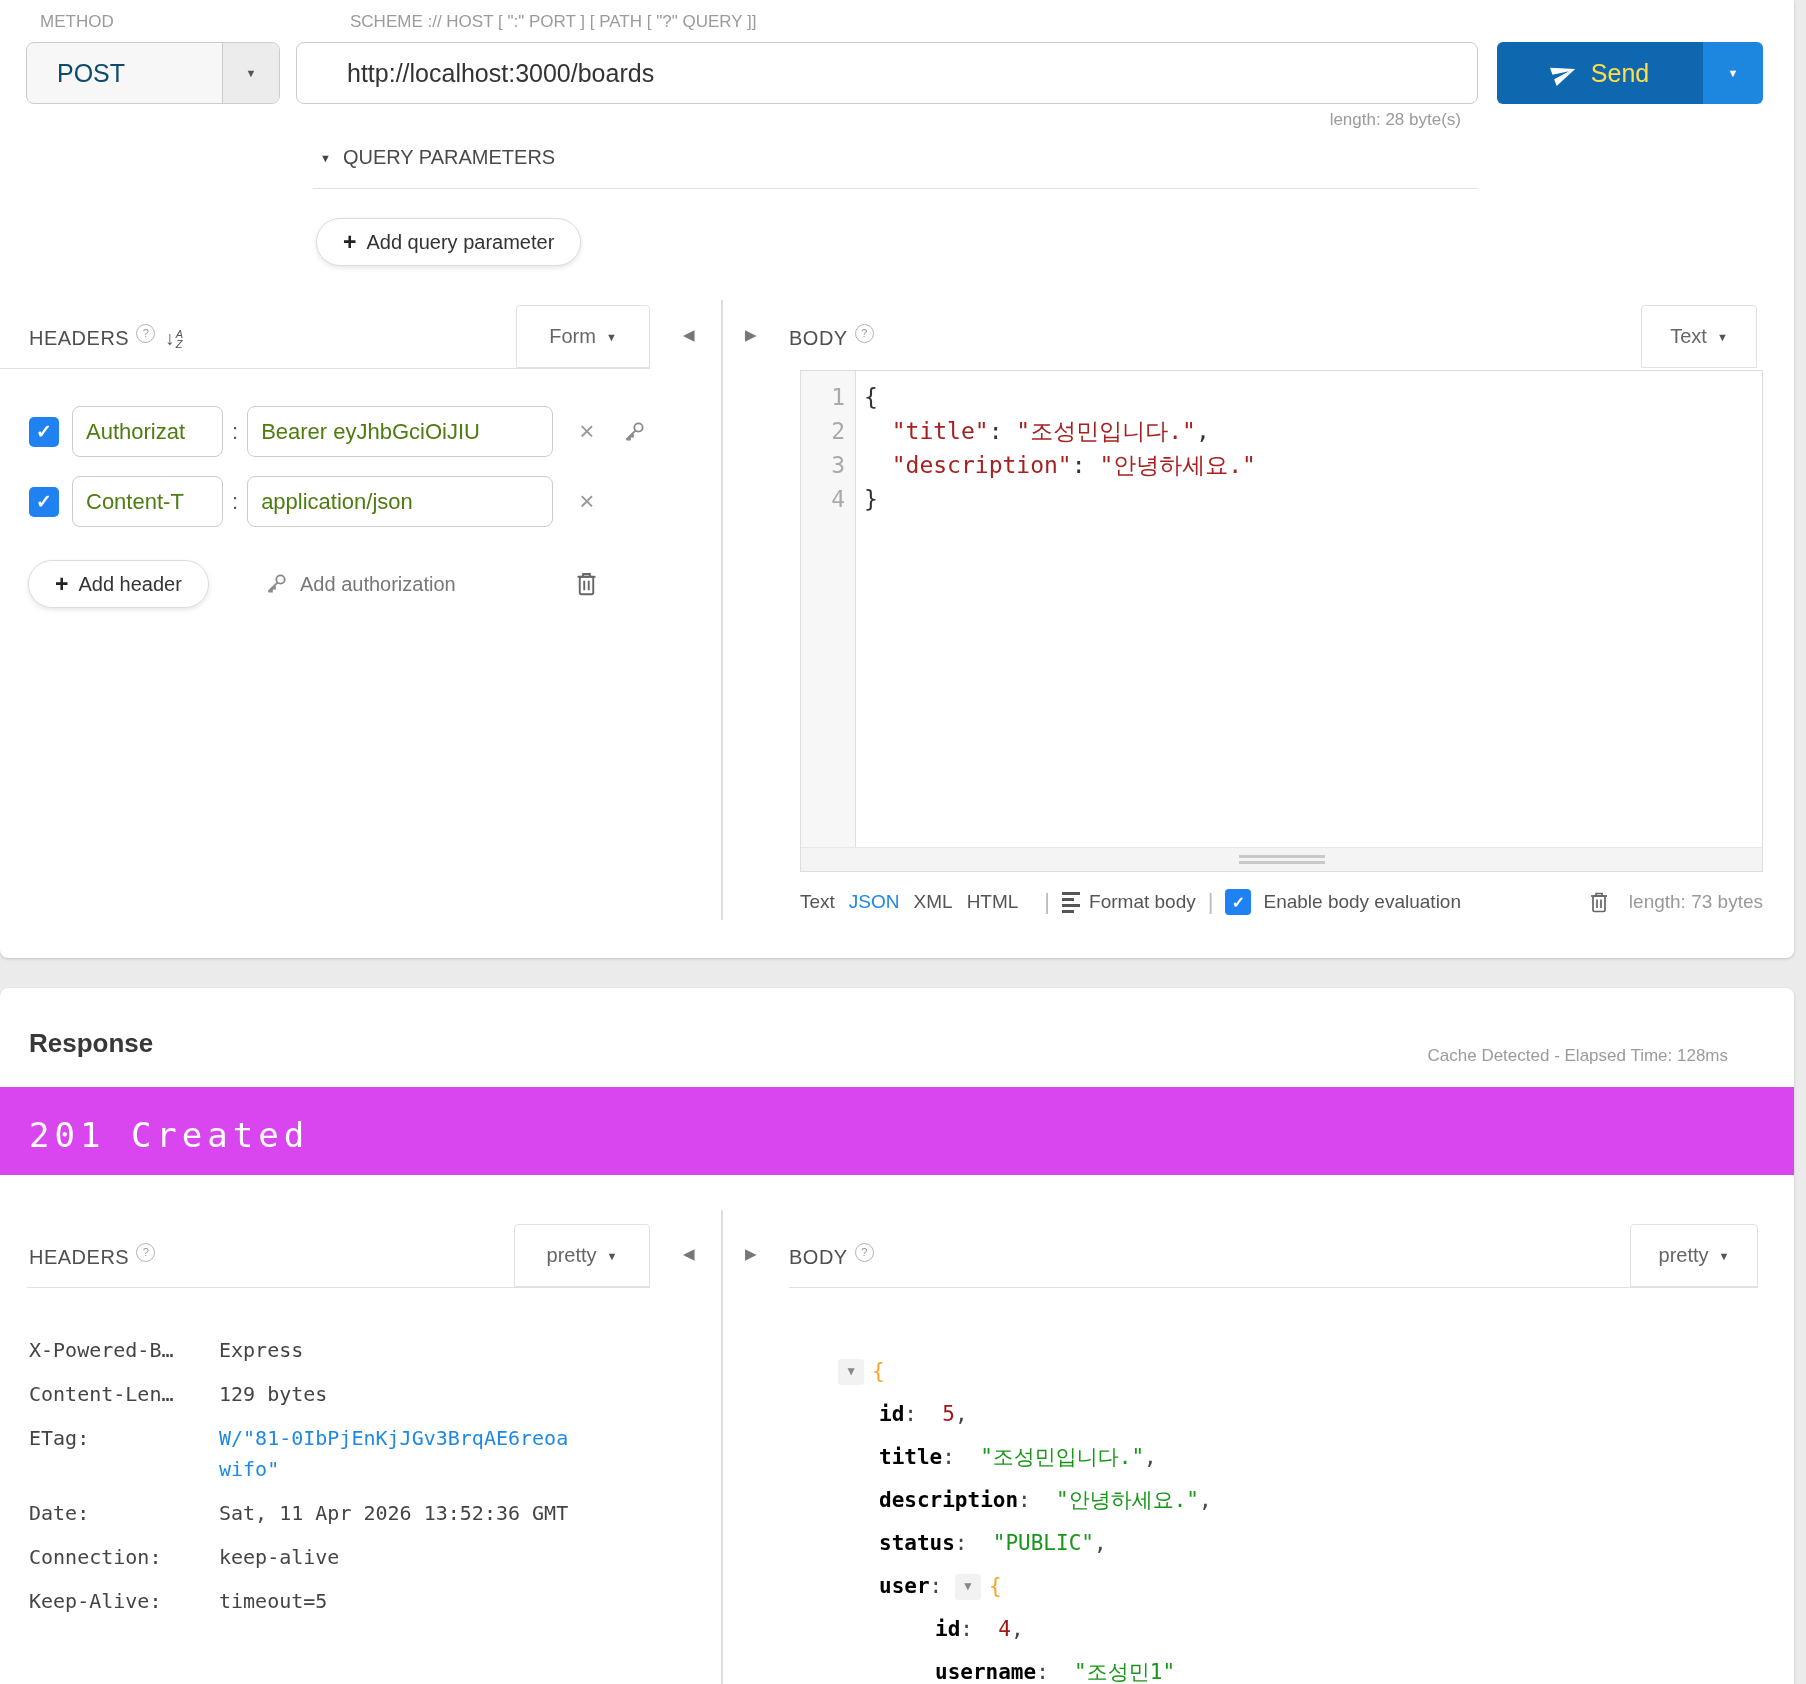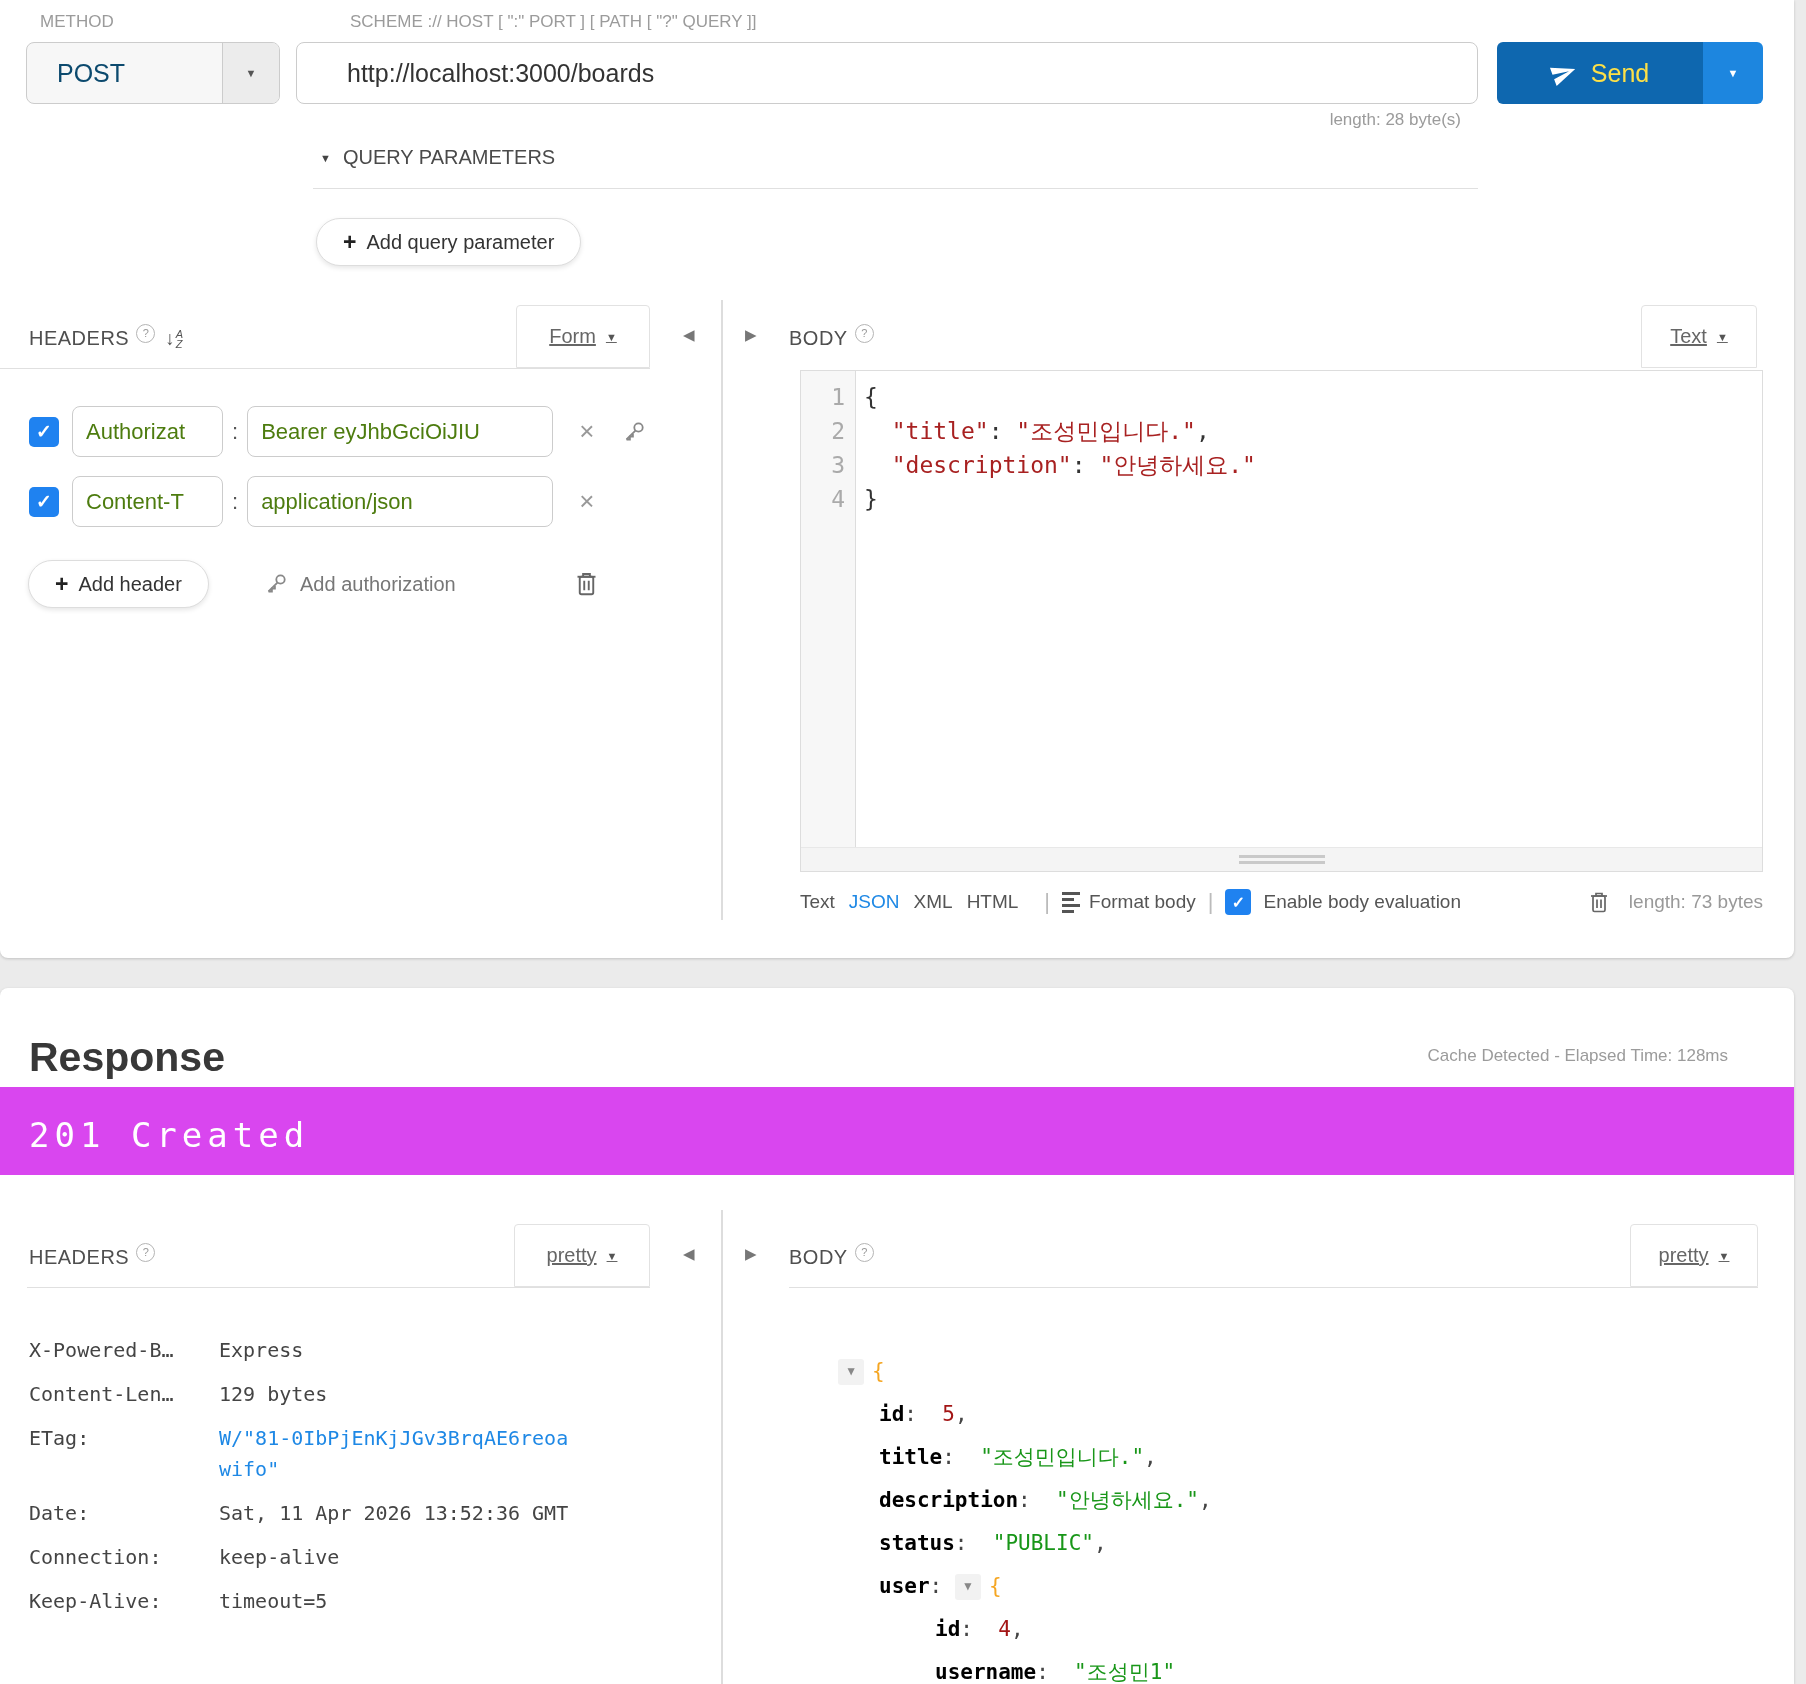--- a/index.html
+++ b/index.html
@@ -31,21 +31,21 @@
     padding:0 26px;font-size:20px;color:#333;box-shadow:0 2px 5px rgba(0,0,0,.1);gap:10px;box-sizing:border-box;}
   .pill .plus{font-weight:700;font-size:23px;color:#222;}
   
   .panel-title{font-size:20px;color:#4f4f4f;letter-spacing:.5px;}
   .help{display:inline-block;width:17px;height:17px;border:1px solid #b5b5b5;border-radius:50%;font-size:11px;color:#999;
     text-align:center;line-height:16px;vertical-align:8px;margin-left:7px;}
   .sort-icon{display:inline-flex;align-items:center;margin-left:10px;color:#555;}
   .sort-icon .arrow{font-size:19px;}
   .sort-icon .az{display:inline-flex;flex-direction:column;font-size:11px;line-height:10px;font-style:normal;margin-left:1px;}
   .dd{border:1px solid #e2e2e2;border-radius:4px 4px 0 0;background:#fff;display:flex;align-items:center;justify-content:center;
-    gap:10px;font-size:20px;color:#666;box-sizing:border-box;text-decoration:underline;}
+    gap:10px;font-size:20px;color:#666;box-sizing:border-box;}
   .collapse{font-size:15px;color:#777;}
   .vline{background:#ddd;width:2px;}
   
   #req-header-rows{left:29px;top:406px;}
   .hdr-row{display:flex;align-items:center;height:51px;margin-bottom:19px;}
   .checkbox{width:30px;height:30px;background:#1f82f0;border-radius:5px;display:flex;align-items:center;justify-content:center;
     color:#fff;font-size:19px;font-weight:700;flex:0 0 auto;}
   .checkbox.small{width:26px;height:26px;font-size:16px;border-radius:4px;}
   .input-box{height:51px;border:1px solid #ccc;border-radius:8px;box-sizing:border-box;font-size:22px;color:#4d7c0f;
     line-height:49px;padding:0 13px;white-space:nowrap;overflow:hidden;background:#fff;}
@@ -73,21 +73,21 @@
   #format-tabs span{margin-right:14px;}
   #format-tabs .active{color:#1e88e5;}
   .sep{color:#bbb;margin:0 12px;font-size:22px;}
   .fmt-icon{display:inline-flex;flex-direction:column;gap:3px;margin-right:9px;}
   .fmt-icon i{display:block;height:3px;background:#555;}
   .fmt-icon i:nth-child(1){width:18px;}.fmt-icon i:nth-child(2){width:12px;}
   .fmt-icon i:nth-child(3){width:18px;}.fmt-icon i:nth-child(4){width:12px;}
   .footer-right{margin-left:auto;display:flex;align-items:center;gap:18px;}
   .len-gray{color:#999;}
   
-  #resp-title{left:29px;top:40px;font-size:41px;font-weight:700;color:#383838;margin-top:6px;}
+  #resp-title{left:29px;top:40px;font-size:26px;font-weight:700;color:#383838;}
   #resp-meta{right:66px;top:58px;font-size:17px;color:#9b9b9b;}
   #status-banner{left:0;top:99px;width:100%;height:88px;background:#d946ef;color:#fff;
     font-family:"DejaVu Sans Mono",monospace;font-size:34px;letter-spacing:5px;line-height:96px;}
   #status-banner span{padding-left:29px;}
   
   #resp-header-rows{left:29px;top:347px;font-family:"DejaVu Sans Mono",monospace;font-size:20px;color:#444;}
   .rh-row{margin-bottom:13px;display:flex;}
   .rh-name{width:190px;flex:0 0 auto;line-height:31px;}
   .rh-value{width:352px;line-height:31px;white-space:pre-wrap;word-break:break-all;}
   .rh-value.link{color:#1e88e5;}

